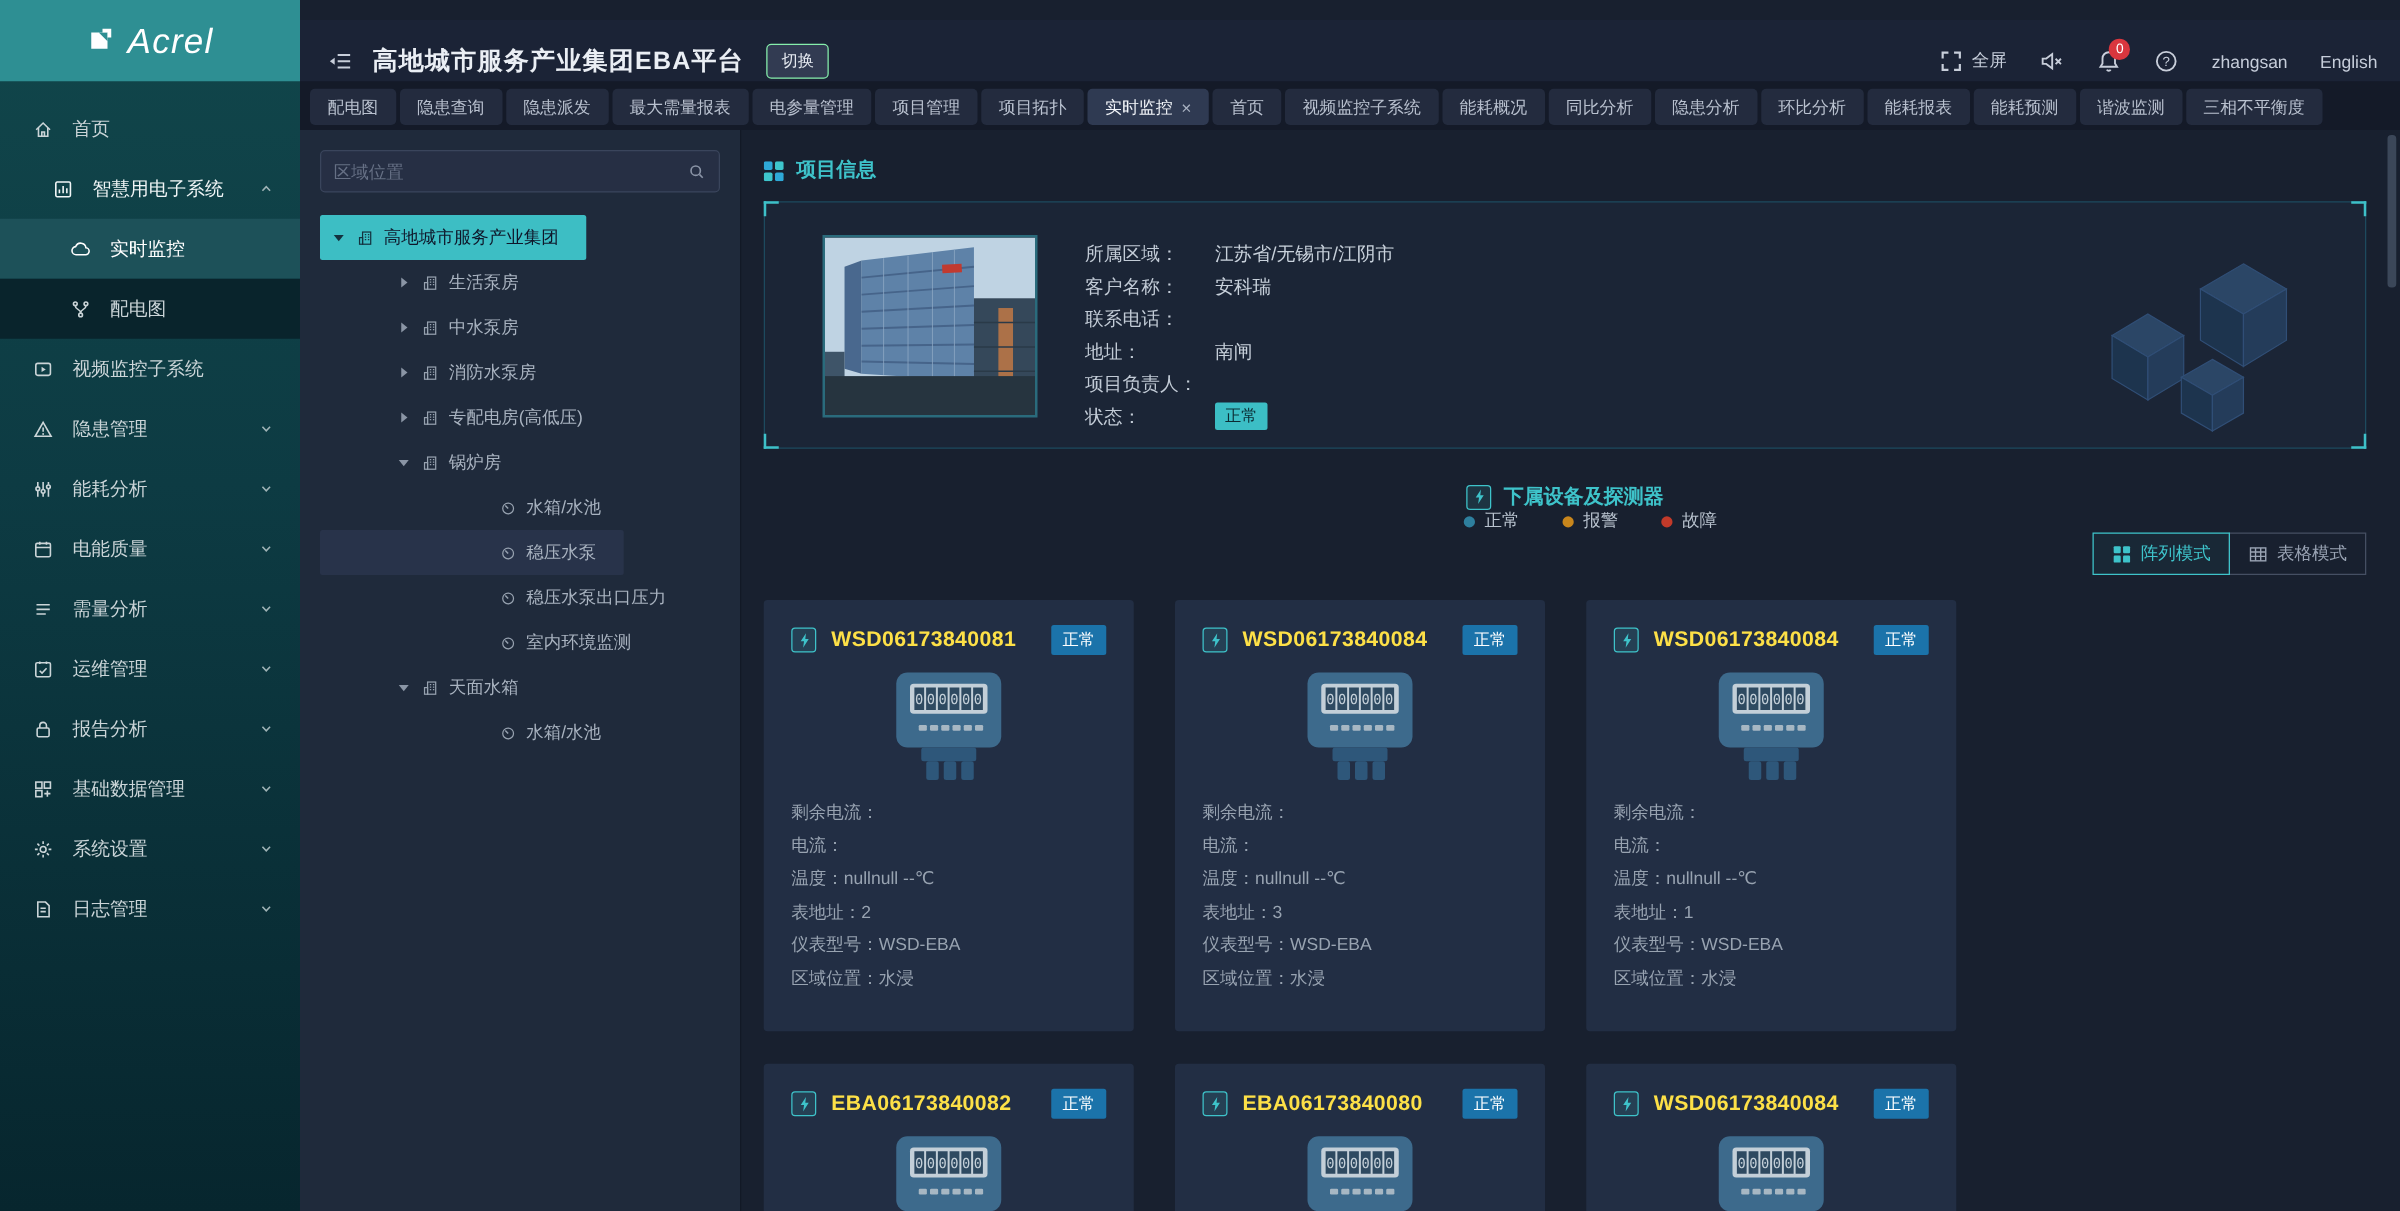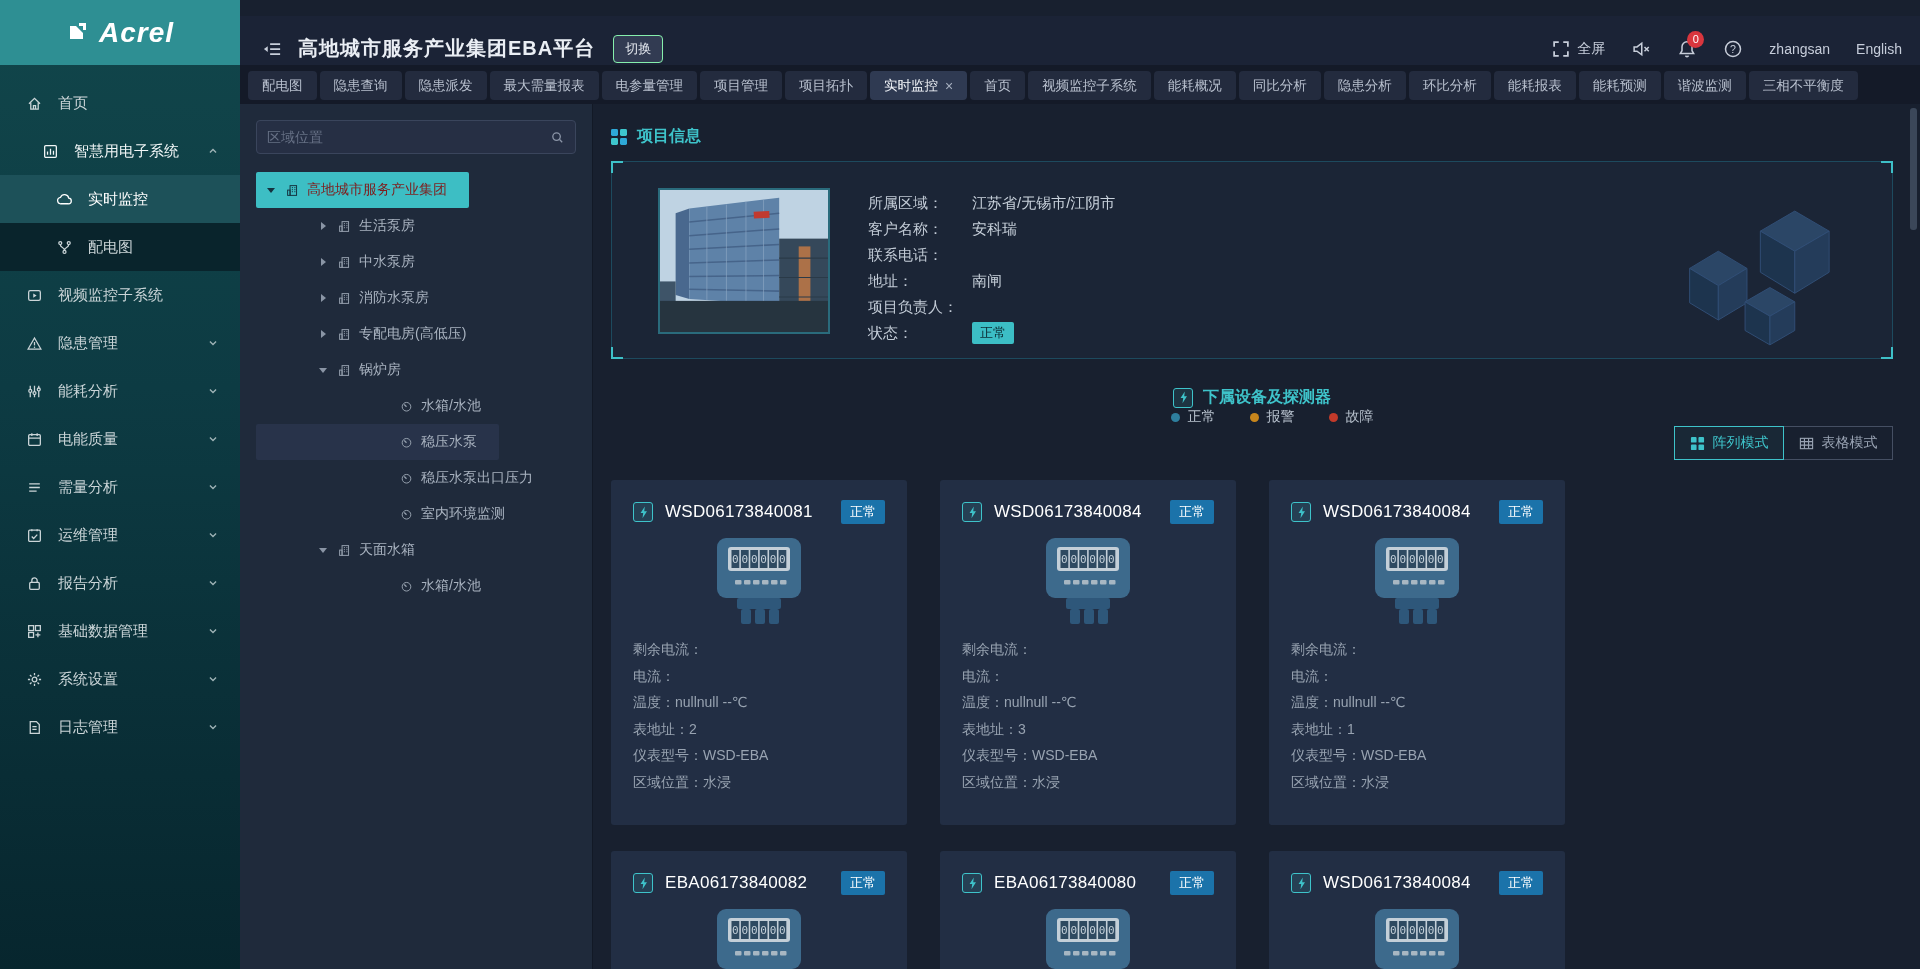--- a/index.html
+++ b/index.html
@@ -4,21 +4,21 @@
 <style>
   * { margin:0; padding:0; box-sizing:border-box; }
   html,body { width:1920px; height:969px; overflow:hidden; background:#10141f; }
   body { font-family:"Liberation Sans","DejaVu Sans",sans-serif; }
   #app { position:relative; width:1920px; height:969px; background:#18202F; overflow:hidden; }
 
   
   .sidebar { position:absolute; left:0; top:0; width:240px; height:969px;
     background:linear-gradient(180deg,#11464B 0%, #0D3B43 40%, #07262E 100%); z-index:5; }
   .logo { height:65px; background:#2E8F93; display:flex; align-items:center; justify-content:center; gap:9px; color:#fff; }
-  .logo-text { font-size:28px; font-weight:bold; font-style:italic; letter-spacing:1px; }
+  .logo-text { font-size:28px; font-weight:normal; font-style:italic; letter-spacing:1px; }
   .menu { padding-top:14px; }
   .side-item { height:48px; display:flex; align-items:center; gap:15px; padding:0 20px 0 26px;
     color:#CBD5D8; font-size:15px; cursor:pointer; white-space:nowrap; }
   .side-item.bright { color:#F1F6F7;padding-left:42px; }
   .side-item.sub { padding-left:56px; background:#09242C; }
   .side-item.sub.active { background:#1D5159; color:#FFFFFF; }
   .s-icon { width:17px; height:17px; display:inline-flex; flex:none; }
   .s-icon svg { width:100%; height:100%; }
   .chev { margin-left:auto; width:14px; height:14px; display:inline-flex; color:#9FB3B6; }
   .chev svg { width:100%; height:100%; }
@@ -53,21 +53,21 @@
   .search-box input { flex:1; background:transparent; border:none; outline:none; color:#C6CFDB; font-size:14px; }
   .search-box input::placeholder { color:#667085; }
   .search-ico { width:15px; height:15px; color:#8A94A6; display:inline-flex; }
   .search-ico svg { width:100%; height:100%; }
   .tree { margin-top:18px; font-size:14px; color:#A9B3C0; }
   .tnode { height:36px; display:flex; align-items:center; gap:8px; padding-right:22px; width:max-content;
     border-radius:2px; cursor:pointer; white-space:nowrap; }
   .tnode.lvl0 { padding-left:8px; }
   .tnode.lvl1 { padding-left:60px; }
   .tnode.lvl2 { padding-left:122px; }
-  .tnode.selected { background:#3DBEC4; color:#7f1d1d; }
+  .tnode.selected { background:#3DBEC4; color:#0f172a; }
   .tnode.hover { background:#28334A; }
   .caret { width:14px; display:inline-flex; justify-content:center; color:#8A95A5; flex:none; }
   .tnode.selected .caret { color:#14323F; }
   .caret-right { width:0; height:0; border-left:5px solid currentColor; border-top:4px solid transparent; border-bottom:4px solid transparent; }
   .caret-down { width:0; height:0; border-top:5px solid currentColor; border-left:4px solid transparent; border-right:4px solid transparent; }
   .t-icon { width:13px; height:13px; display:inline-flex; color:#97A2B0; flex:none; }
   .tnode.selected .t-icon { color:#14323F; }
   .t-icon svg { width:100%; height:100%; }
 
   
@@ -103,21 +103,21 @@
   .mode-btn { height:34px; min-width:110px; display:flex; align-items:center; justify-content:center; gap:8px;
     border:1px solid #454F63; color:#99A3B3; font-size:14px; background:transparent; cursor:pointer; }
   .mode-btn + .mode-btn { margin-left:-1px; }
   .mode-btn.active { border-color:#3EC3CA; color:#3EC3CA; background:rgba(62,195,202,.05); position:relative; z-index:1; }
   .mode-btn .m-icon { width:15px; height:15px; display:inline-flex; }
   .mode-btn .m-icon svg { width:100%; height:100%; }
 
   .cards { margin-top:20px; display:flex; flex-wrap:wrap; gap:26px 33px; }
   .card { width:296px; height:345px; background:#222E44; border-radius:3px; padding:20px 22px 0; overflow:hidden; cursor:pointer; }
   .card-head { display:flex; align-items:center; gap:12px; }
-  .card-code { font-size:17px; font-weight:normal; color:#ffffff; letter-spacing:.3px; }
+  .card-code { font-size:17px; font-weight:bold; color:#fde047; letter-spacing:.3px; }
   .card-badge { margin-left:auto; background:#1B73AA; color:#fff; font-size:13px; padding:3px 9px; border-radius:2px; }
   .meter-wrap { display:flex; justify-content:center; margin:12px 0 6px; }
   .card-lines { font-size:14px; color:#98A3B1; line-height:26.5px; }
 
   .scrollthumb { position:absolute; right:3px; top:108px; width:7px; height:122px; background:#3B4759; border-radius:3px; }
 </style>
 </head>
 <body>
 
 <div id="app">

